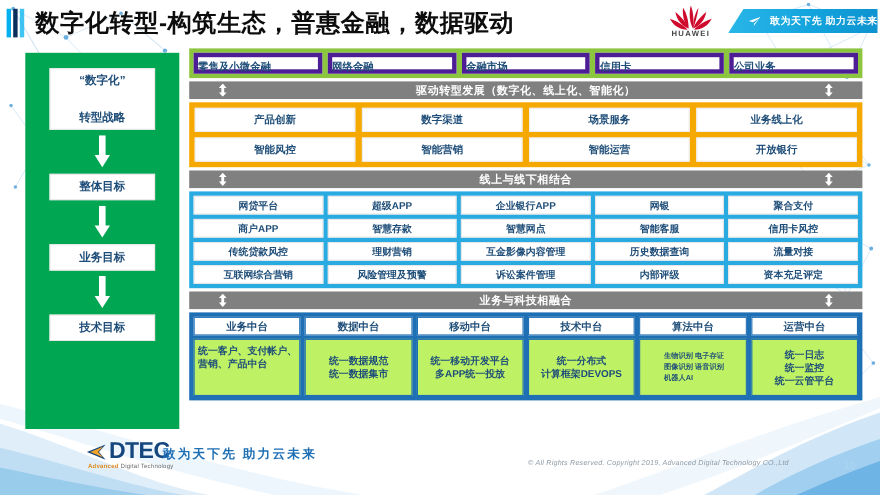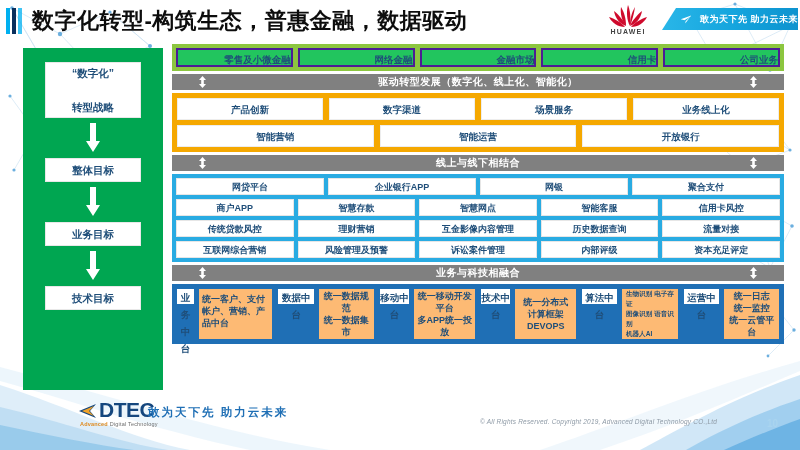--- a/index.html
+++ b/index.html
@@ -58,22 +58,22 @@
   .side-arrow svg{display:block;}
 
   
   .right{position:absolute;left:172px;top:44px;width:612px;z-index:4;}
 
   
   .band-green{
     background:#8cc63f;padding:4px;display:flex;gap:5px;box-sizing:border-box;width:612px;
   }
   .band-green .cell{
-    flex:1;background:#22c55e;border:2px solid #4c1d95;height:19px;line-height:19px;
-    text-align:right;font-size:9.5px;color:#1f4e79;font-weight:bold;box-sizing:border-box;
+    flex:1;background:#ffffff;border:4px solid #4c1d95;height:19px;line-height:19px;
+    text-align:left;font-size:9.5px;color:#1f4e79;font-weight:bold;box-sizing:border-box;
   }
 
   
   .bar-gray{
     position:relative;width:612px;height:16px;background:#808080;margin-top:3px;
     display:flex;align-items:center;justify-content:center;box-sizing:border-box;
   }
   .bar-gray .bar-label{font-size:10px;color:#fff;font-weight:bold;letter-spacing:.5px;}
   .bar-gray .dbl{position:absolute;top:2px;width:9px;height:12px;}
   .bar-gray .dbl.l{left:26px;}
@@ -100,27 +100,27 @@
     flex:1;background:#fff;border:1px solid #e6e6e6;height:17px;line-height:17px;
     text-align:center;font-size:9px;color:#1f4e79;font-weight:bold;box-sizing:border-box;
     overflow:hidden;white-space:nowrap;
   }
 
   
   .band-dblue{
     background:#1f6fb5;padding:4px;margin-top:3px;width:612px;box-sizing:border-box;
     display:flex;gap:4px;
   }
-  .band-dblue .col{flex:1;display:flex;flex-direction:row;gap:3px;}
+  .band-dblue .col{flex:1;display:flex;flex-direction:column;gap:3px;}
   .band-dblue .head{
     background:#fff;border:1px solid #1f6fb5;height:17px;line-height:17px;text-align:center;
     font-size:9.5px;color:#1f4e79;font-weight:bold;box-sizing:border-box;
   }
   .band-dblue .body{
-    background:#fdba74;border:1px solid #1f6fb5;height:52px;box-sizing:border-box;
+    background:#bef264;border:1px solid #1f6fb5;height:52px;box-sizing:border-box;
     display:flex;align-items:center;justify-content:center;text-align:center;
     font-size:9px;color:#1f4e79;font-weight:bold;line-height:1.35;padding:1px 2px;
   }
   .band-dblue .body.tiny{font-size:6.6px;line-height:1.5;align-items:center;text-align:left;padding-left:4px;}
   .band-dblue .body.lefted{text-align:left;padding-left:3px;align-items:flex-start;padding-top:4px;}
 
   
   .footer{position:absolute;left:0;bottom:16px;width:800px;height:56px;z-index:6;text-decoration:underline;}
   .dtec{position:absolute;left:78px;bottom:14px;display:flex;align-items:flex-end;}
   .dtec-mark{width:20px;height:18px;margin-right:1px;}
@@ -280,39 +280,41 @@
     </div>
 
     <div class="band-orange">
       <div class="row">
         <div class="cell">产品创新</div>
         <div class="cell">数字渠道</div>
         <div class="cell">场景服务</div>
         <div class="cell">业务线上化</div>
       </div>
       <div class="row">
+        <div class="cell">智能风控</div>
         <div class="cell">智能营销</div>
         <div class="cell">智能运营</div>
         <div class="cell">开放银行</div>
       </div>
     </div>
 
     <div class="bar-gray">
       <svg class="dbl l" viewBox="0 0 9 12">
         <path d="M4.5 0 L8 4 H5.8 V8 H8 L4.5 12 L1 8 H3.2 V4 H1 Z" fill="#ffffff"></path>
       </svg>
       <span class="bar-label">线上与线下相结合</span>
       <svg class="dbl r" viewBox="0 0 9 12">
         <path d="M4.5 0 L8 4 H5.8 V8 H8 L4.5 12 L1 8 H3.2 V4 H1 Z" fill="#ffffff"></path>
       </svg>
     </div>
 
     <div class="band-blue">
       <div class="row">
         <div class="cell">网贷平台</div>
+        <div class="cell">超级APP</div>
         <div class="cell">企业银行APP</div>
         <div class="cell">网银</div>
         <div class="cell">聚合支付</div>
       </div>
       <div class="row">
         <div class="cell">商户APP</div>
         <div class="cell">智慧存款</div>
         <div class="cell">智慧网点</div>
         <div class="cell">智能客服</div>
         <div class="cell">信用卡风控</div>

